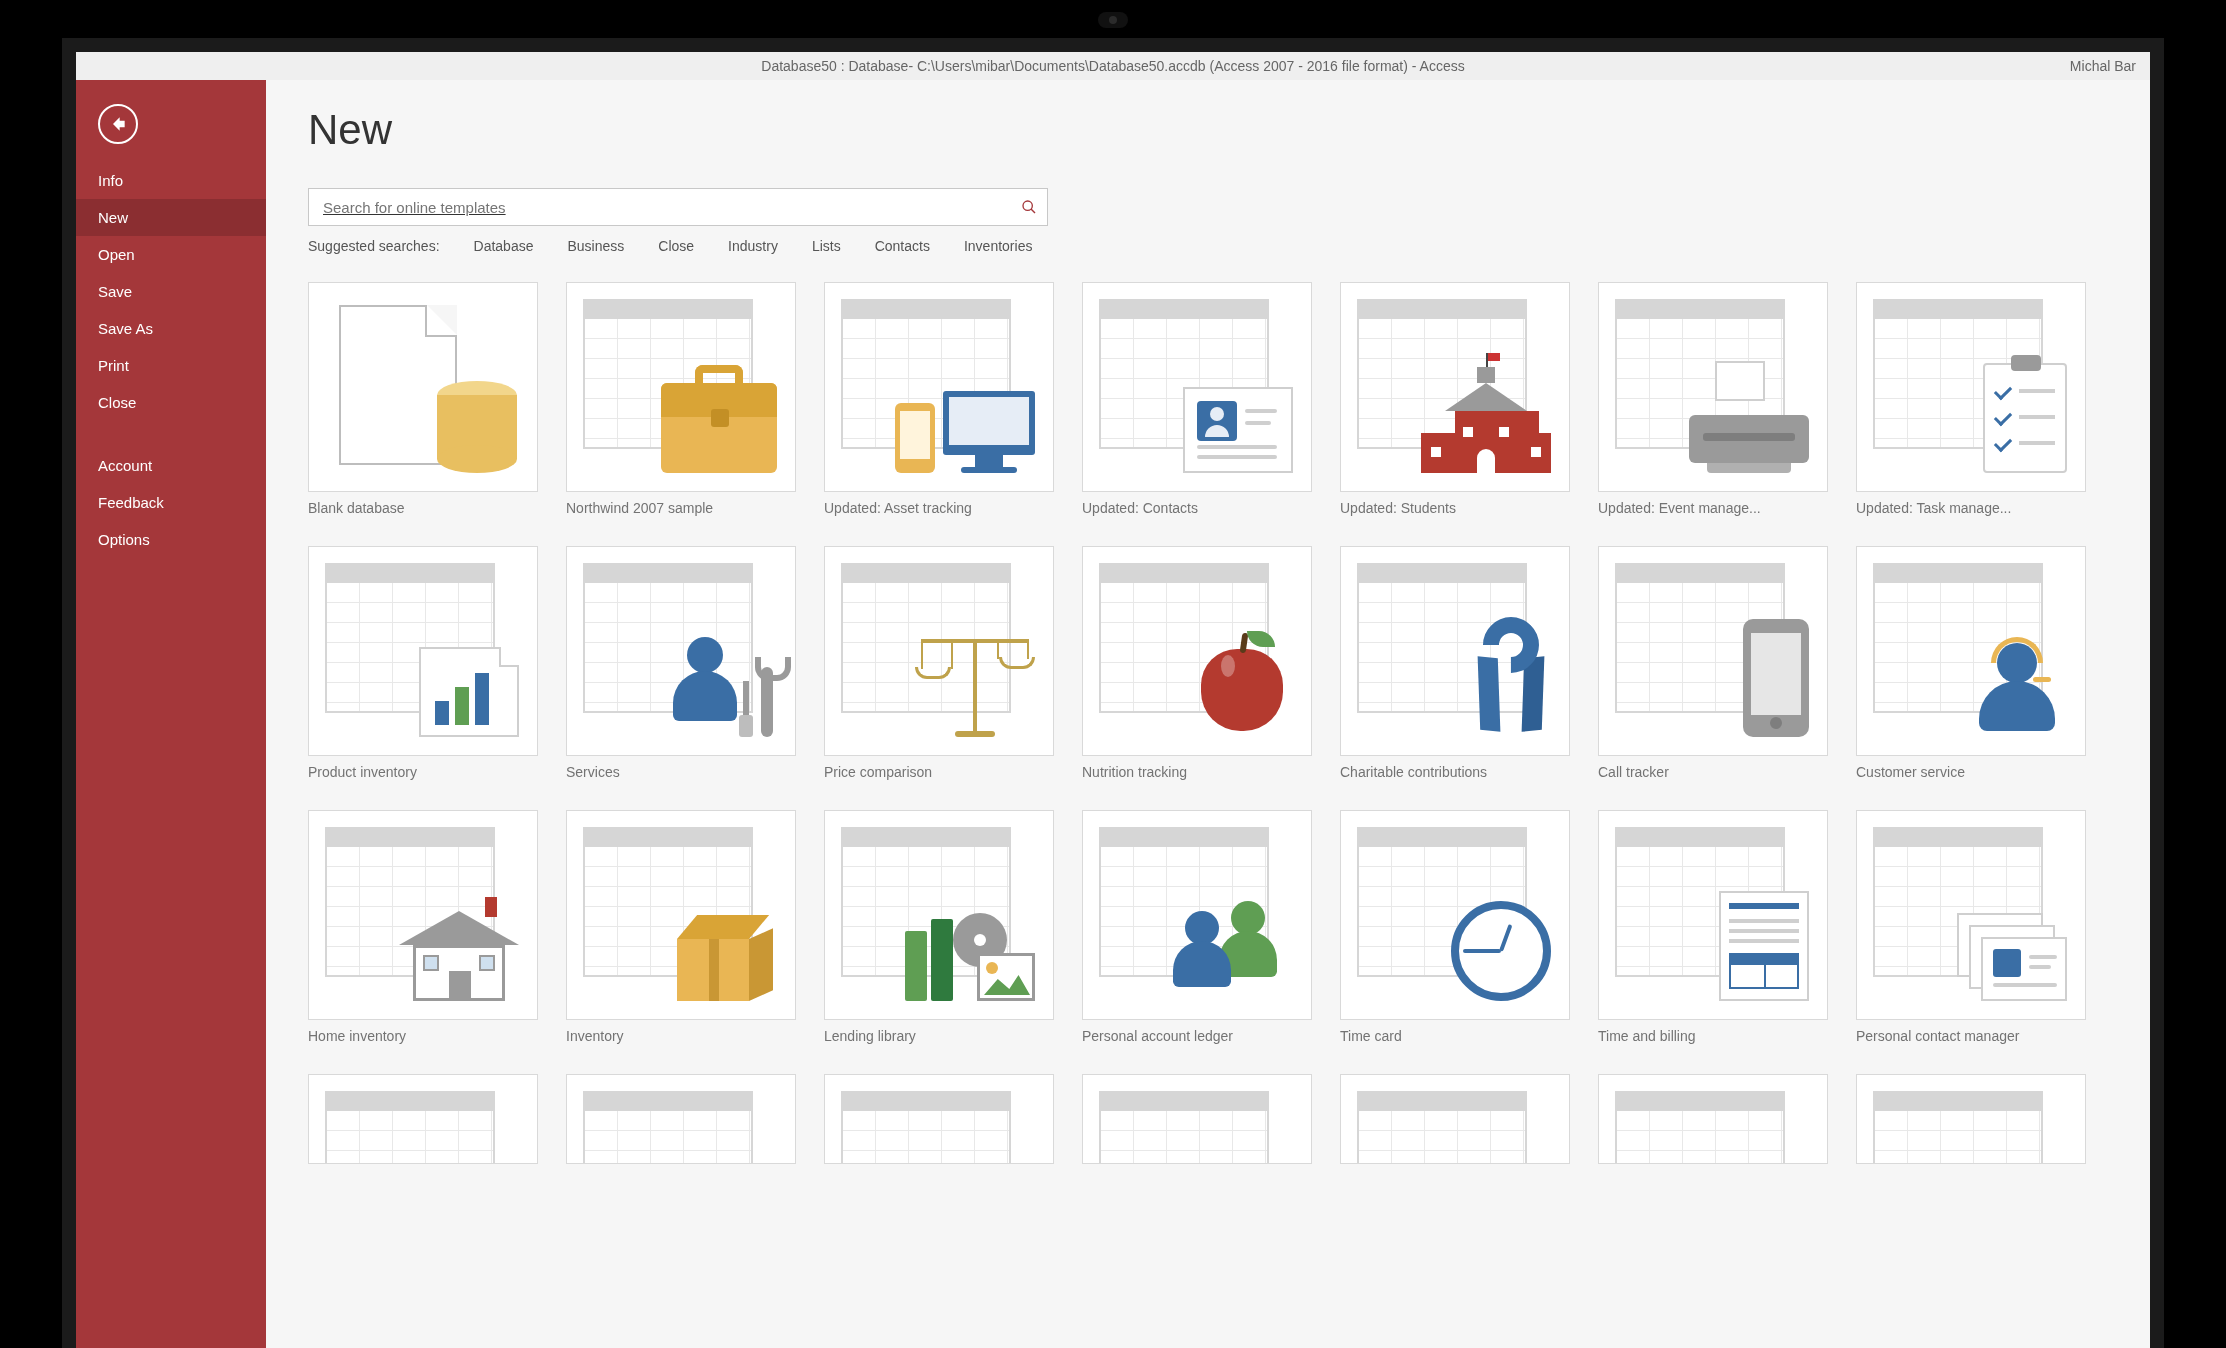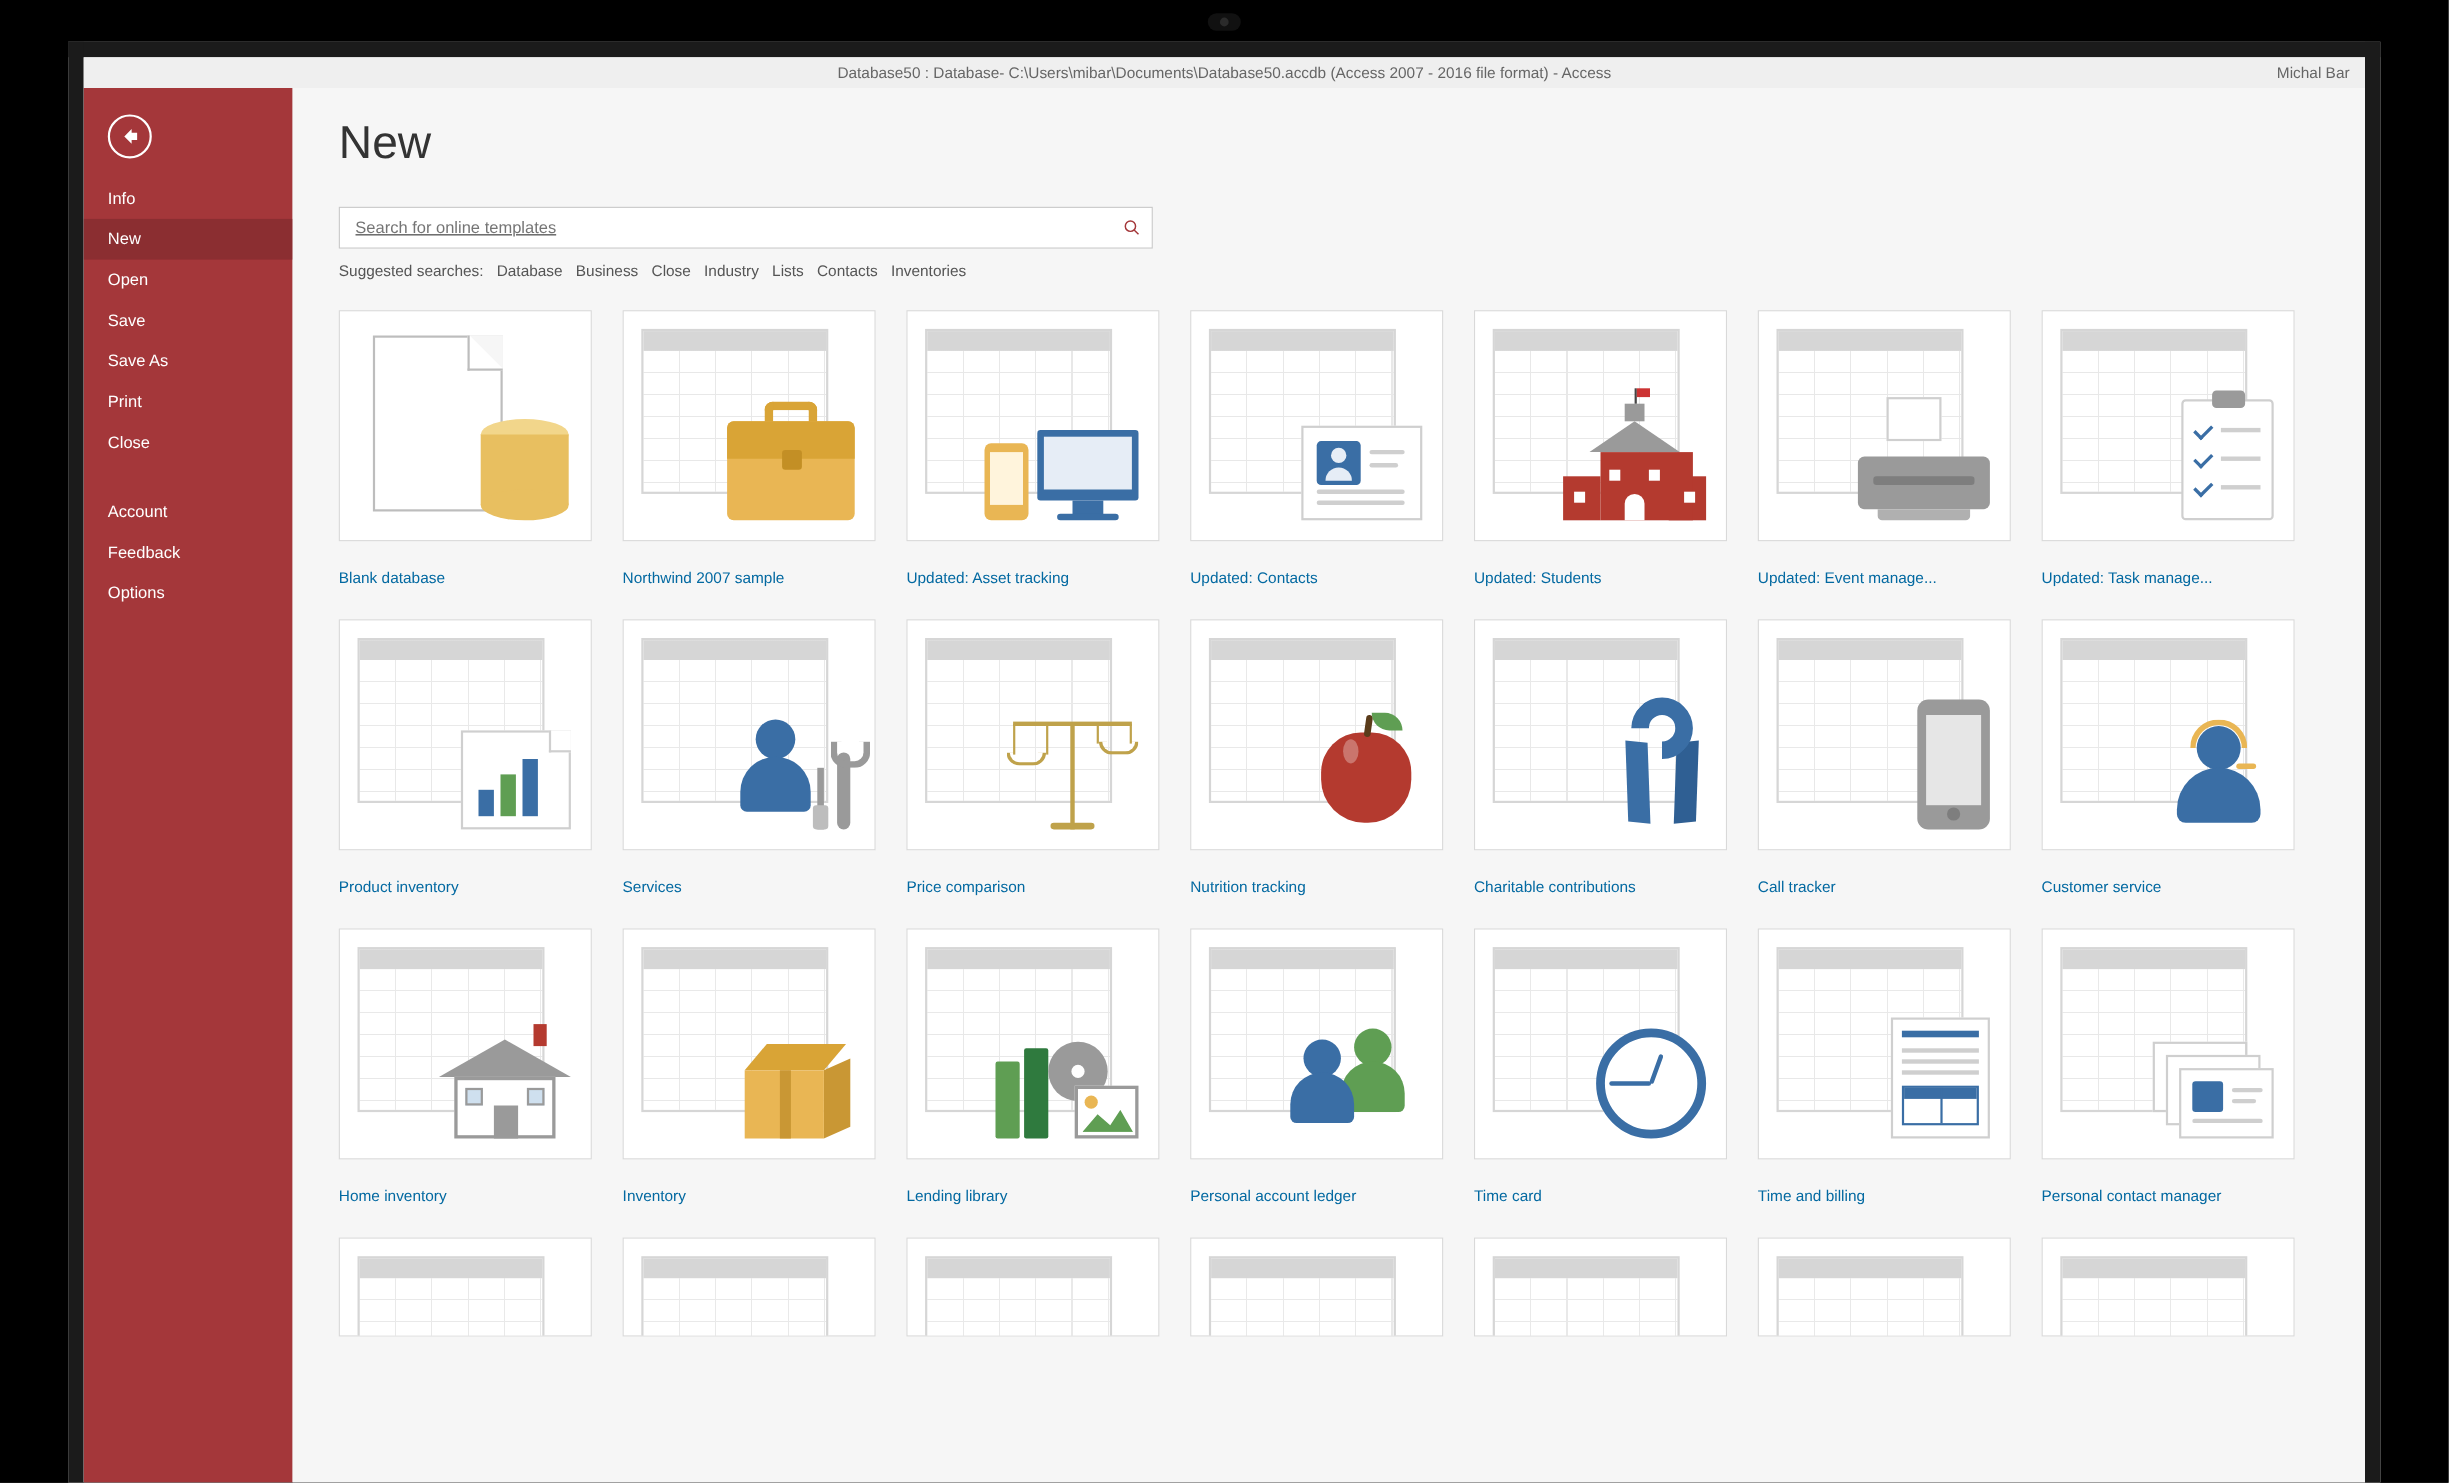--- a/index.html
+++ b/index.html
@@ -122,21 +122,21 @@
   }
   .search-wrap .search-btn {
     width: 36px; height: 100%;
     display:flex; align-items:center; justify-content:center;
     cursor:pointer;
   }
   .search-wrap .search-btn svg { width:16px; height:16px; stroke:#a4373a; fill:none; stroke-width:2; }
 
   .suggest-row {
     font-size: 14px; color: #666; margin-bottom: 28px;
-    display:flex; gap:12px; align-items:center; flex-wrap:wrap;
+    display:flex; gap:34px; align-items:center; flex-wrap:wrap;
   }
   .suggest-row .slabel{ color:#555; }
   .suggest-row .sitem{ color:#555; cursor:pointer; }
 
   
   .tpl-grid {
     display: grid;
     grid-template-columns: repeat(7, 230px);
     gap: 30px 28px;
   }
@@ -145,23 +145,23 @@
     cursor: pointer;
   }
   .tpl-thumb {
     width: 230px; height: 210px;
     background: #fff;
     border: 1px solid #d9d9d9;
     position: relative;
     overflow: hidden;
   }
   .tpl-label {
-    margin-top: 25px;
+    margin-top: 8px;
     font-size: 14px;
-    color: #0369a1;
+    color: #737373;
     white-space: nowrap;
     overflow: hidden;
     text-overflow: ellipsis;
   }
 
   
   .bg-table {
     position: absolute; top: 16px; left: 16px;
     width: 170px; height: 150px;
     border: 2px solid #cfcfcf;

